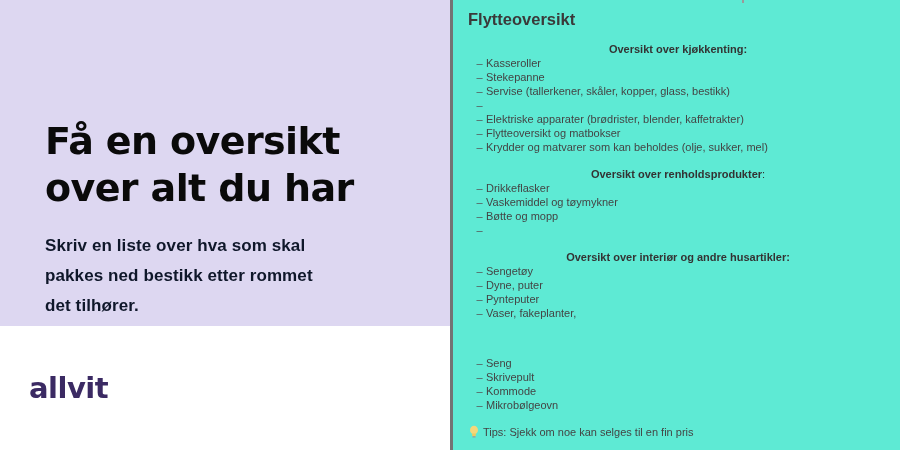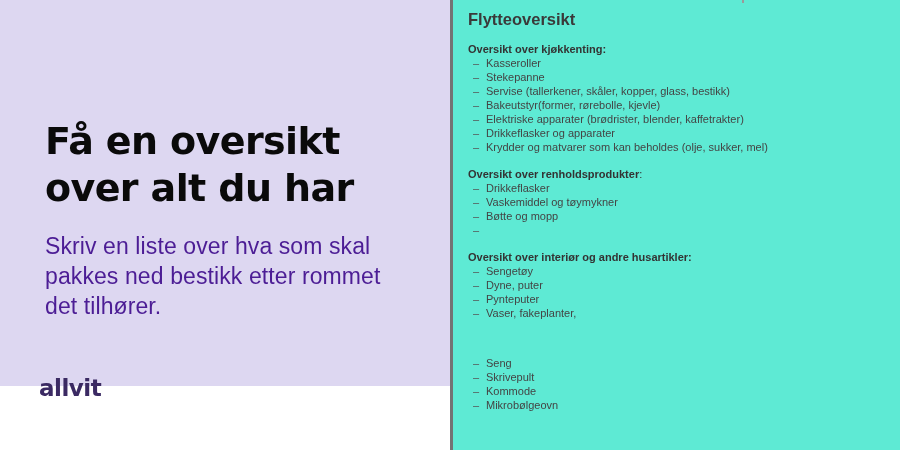--- a/index.html
+++ b/index.html
@@ -1,61 +1,62 @@
 <!DOCTYPE html>
 <html><head>
   <meta charset="utf-8">
   <style>
     * { margin: 0; padding: 0; box-sizing: border-box; }
     html, body { width: 900px; height: 450px; overflow: hidden; background: #ffffff; }
     body { position: relative; font-family: "Liberation Sans", sans-serif; }
 
     .left-panel {
-      position: absolute; left: 0; top: 0; width: 450px; height: 386px;
+      position: absolute; left: 0; top: 0; width: 450px; height: 326px;
       background: #DDD7F1;
     }
     .headline {
       position: absolute; left: 45px; top: 118px; width: 380px;
       font-family: "DejaVu Sans", sans-serif;
       font-weight: 900; font-size: 38px; line-height: 47px;
       letter-spacing: -0.6px; color: #0a0a0a;
     }
     .headline span { display: block; white-space: nowrap; }
     .subtitle {
       position: absolute; left: 45px; top: 231px; width: 380px;
       font-family: "Liberation Sans", sans-serif;
-      font-size: 23px; line-height: 30px; color: #4c1d95;
+      font-size: 17px; line-height: 30px; color: #0f172a;
       letter-spacing: 0.1px;
+      font-weight: bold;
     }
     .subtitle span { display: block; white-space: nowrap; }
     .logo {
-      position: absolute; left: 39px; top: 368px;
+      position: absolute; left: 29px; top: 368px;
       font-family: "DejaVu Sans", sans-serif;
-      font-weight: 900; font-size: 23px; line-height: 40px;
+      font-weight: 900; font-size: 29px; line-height: 40px;
       letter-spacing: -0.5px; color: #3b2a63; text-align: right;
     }
 
     .right-panel {
       position: absolute; left: 450px; top: 0; width: 524px; height: 450px;
       background: #5eead4;
       border-left: 3px solid #737373;
     }
     .top-mark {
       position: absolute; left: 289px; top: 0; width: 2px; height: 3px; background: #9a9a9a;
     }
     .doc {
       position: absolute; left: 15px; top: 8px; width: 420px;
       color: #3a3a3a;
     }
     .doc-title {
       font-family: "Liberation Sans", sans-serif;
       font-weight: 700; font-size: 16.5px; line-height: 22px; color: #3a3a3a;
       margin-bottom: 12px;
     }
-    .section { margin-bottom: 13px; }
+    .section { margin-bottom: 13px; text-align: center; }
     .section-heading {
       font-weight: 700; font-size: 11px; line-height: 14px; color: #333;
     }
     .section-heading .colon { font-weight: 700; }
     .section-heading .colon.light { font-weight: 400; }
     ul.items { list-style: none; }
     ul.items li {
       display: flex; font-size: 11px; line-height: 14px; color: #444;
     }
     .dash { width: 18px; padding-left: 5px; color: #555; flex: none; }
@@ -96,29 +97,28 @@
         <li>
             <span class="dash">–</span>
             <span>Stekepanne</span>
           </li>
         <li>
             <span class="dash">–</span>
             <span>Servise (tallerkener, skåler, kopper, glass, bestikk)</span>
           </li>
         <li>
             <span class="dash">–</span>
-            <span>Bakeutstyr(former, rørebolle, kjevle)</span>
           </li>
         <li>
             <span class="dash">–</span>
             <span>Elektriske apparater (brødrister, blender, kaffetrakter)</span>
           </li>
         <li>
             <span class="dash">–</span>
-            <span>Drikkeflasker og apparater</span>
+            <span>Flytteoversikt og matbokser</span>
           </li>
         <li>
             <span class="dash">–</span>
             <span>Krydder og matvarer som kan beholdes (olje, sukker, mel)</span>
           </li>
       </ul>
     </div>
 
     <div class="section">
       <div class="section-heading"><span>Oversikt over renholdsprodukter</span><span class="colon light">:</span></div>
@@ -177,14 +177,22 @@
             <span class="dash">–</span>
             <span>Kommode</span>
           </li>
         <li>
             <span class="dash">–</span>
             <span>Mikrobølgeovn</span>
           </li>
       </ul>
     </div>
 
+    <div class="tip">
+      <svg class="bulb" viewBox="0 0 12 14">
+        <ellipse cx="6" cy="5" rx="4" ry="4.3" fill="#F6D77A"></ellipse>
+        <rect x="4.2" y="8.5" width="3.6" height="2.6" fill="#F2CC5E"></rect>
+        <rect x="4.4" y="11.2" width="3.2" height="1.4" rx="0.5" fill="#9a9a9a"></rect>
+      </svg>
+      <span>Tips: Sjekk om noe kan selges til en fin pris</span>
+    </div>
   </div>
 </div>
 
 </body></html>

